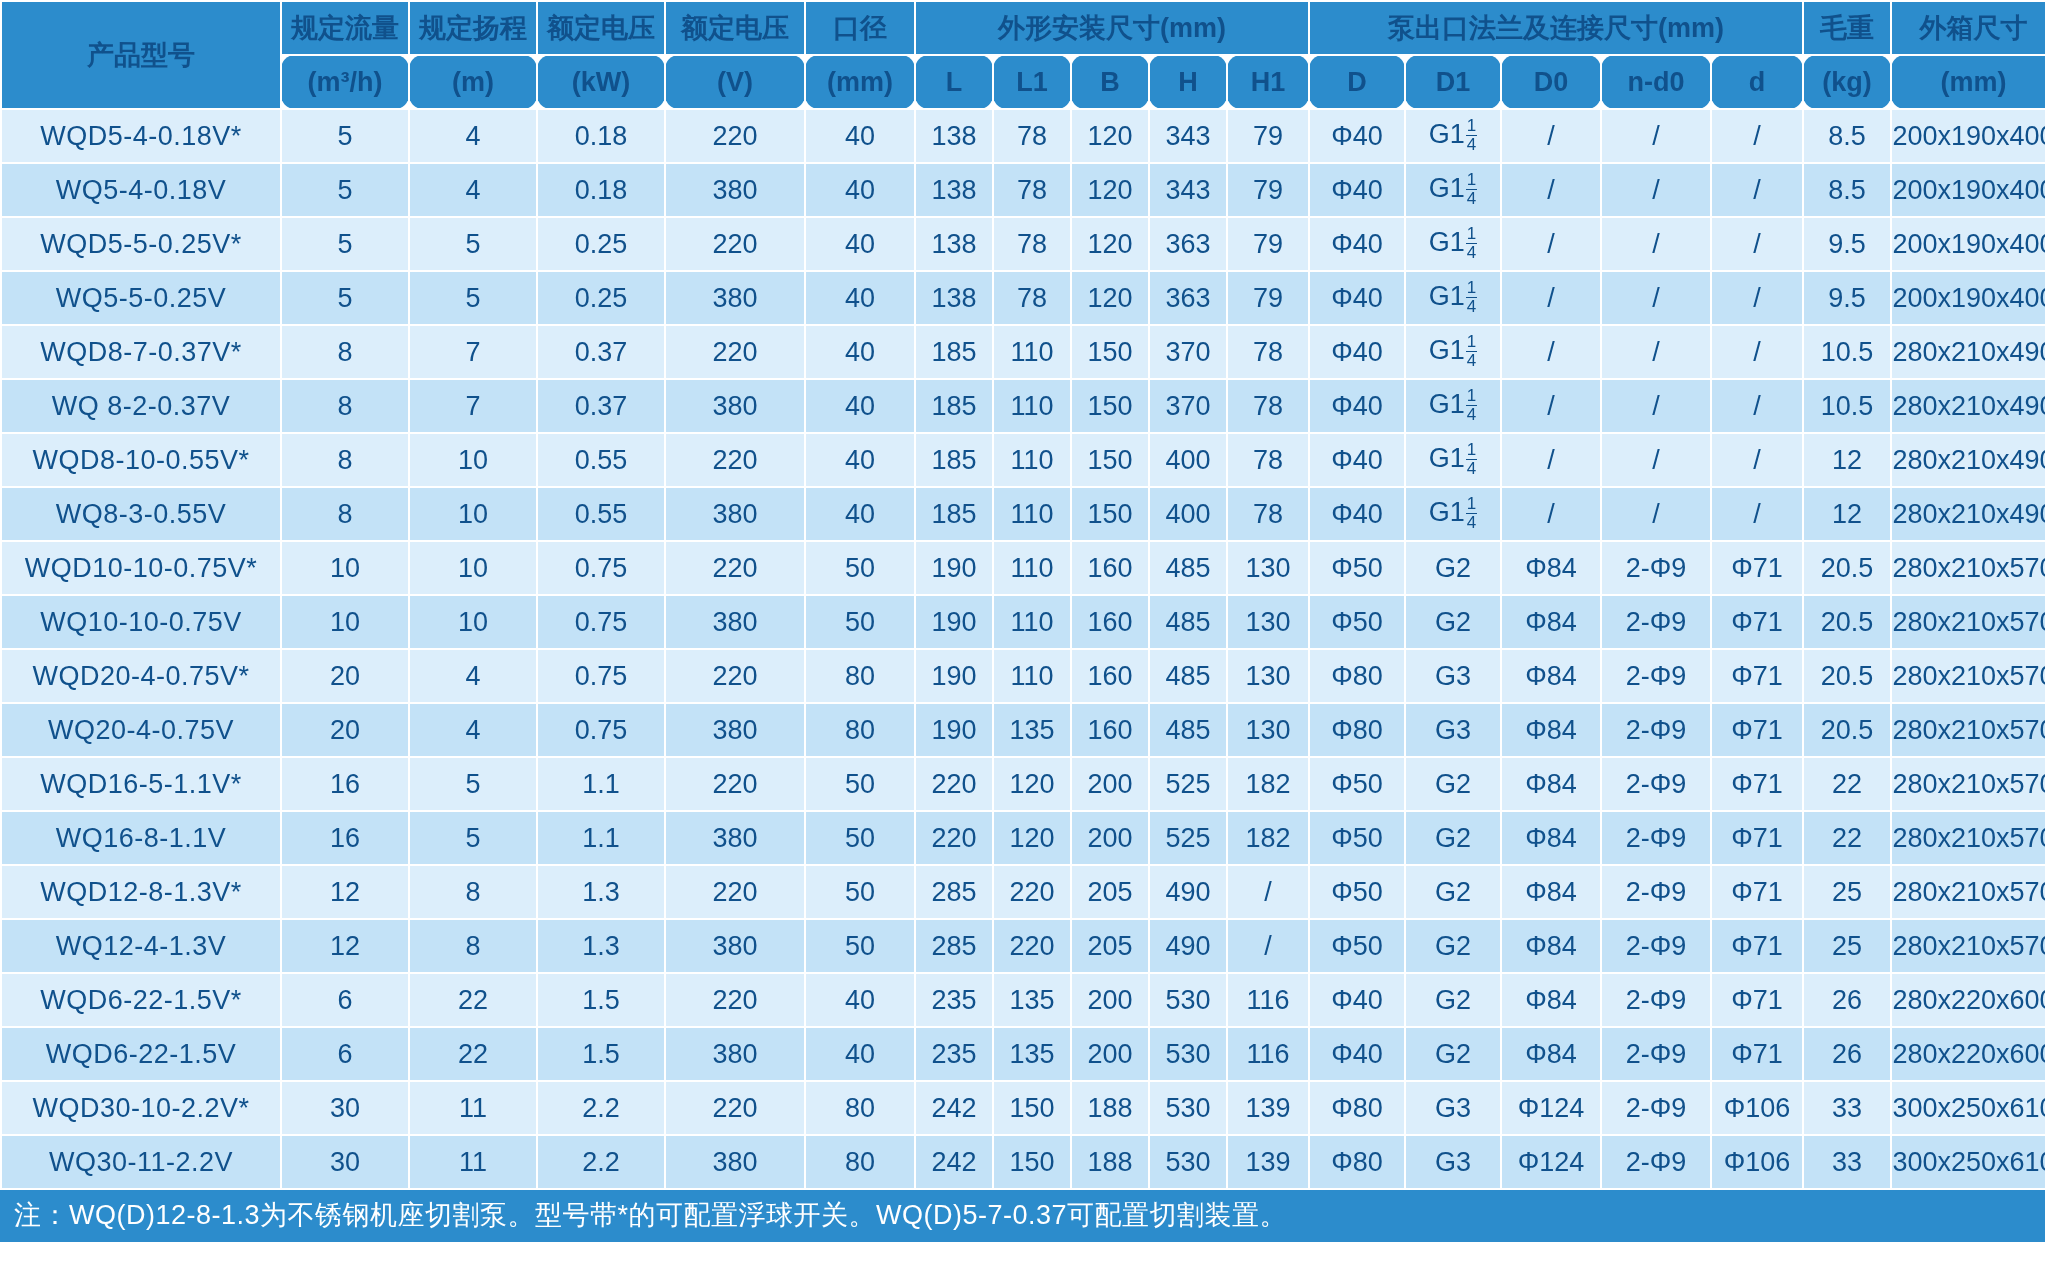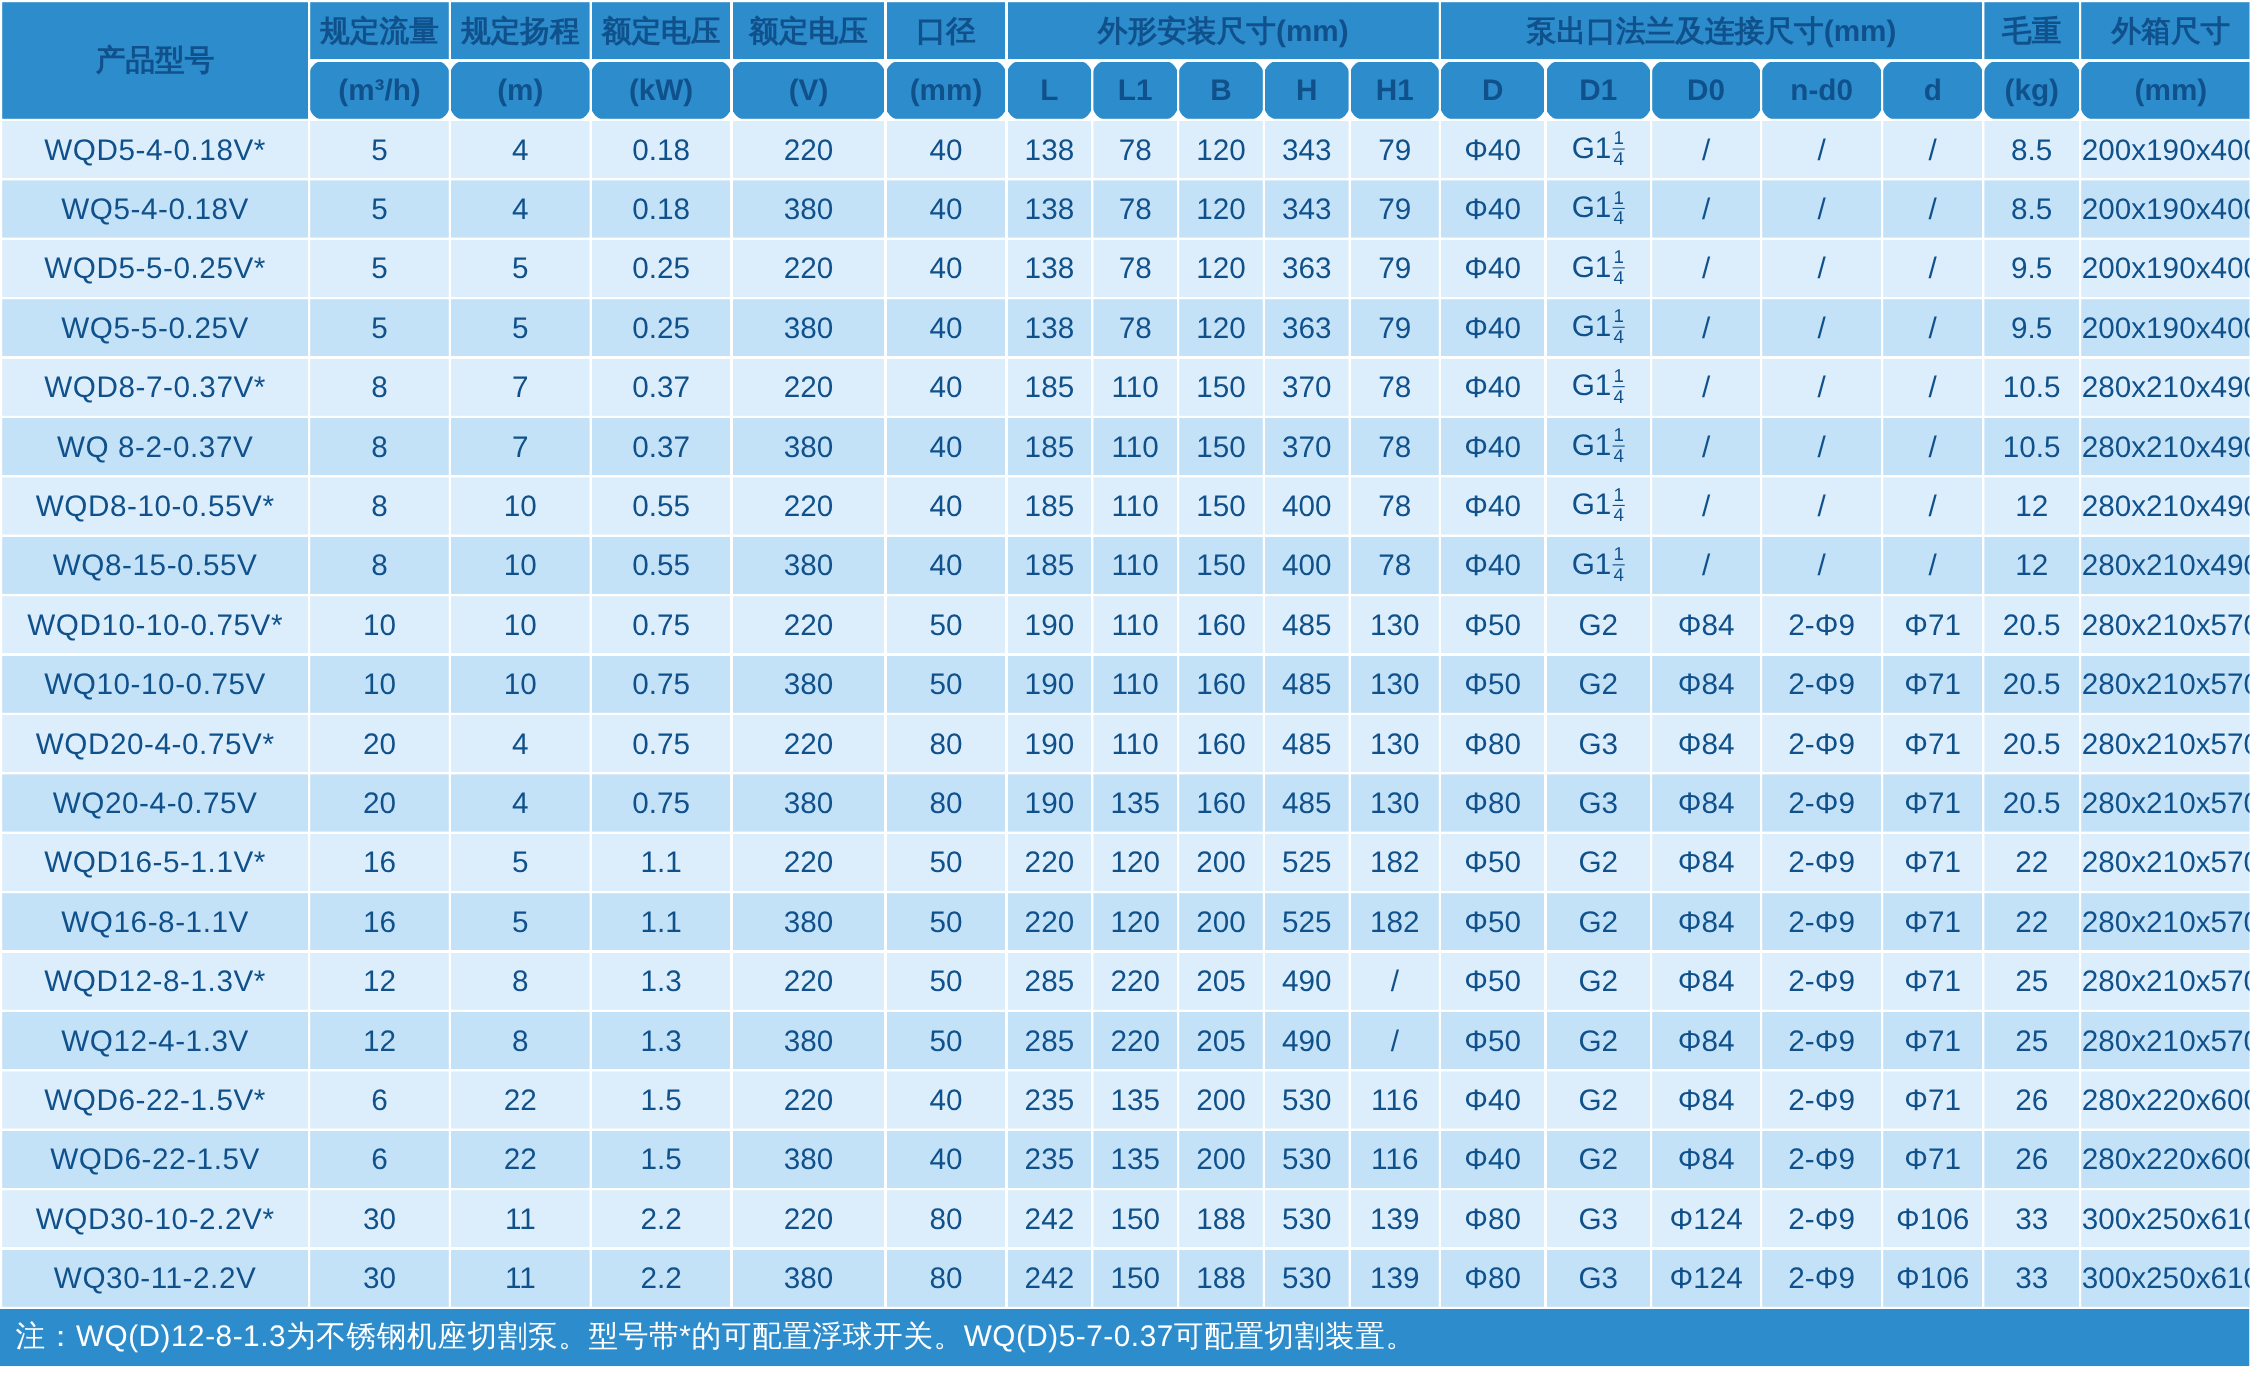--- a/index.html
+++ b/index.html
@@ -289,21 +289,21 @@
             <span class="num">1</span>
             <span class="den">4</span>
           </span></td>
         <td>/</td>
         <td>/</td>
         <td>/</td>
         <td>12</td>
         <td>280x210x490</td>
       </tr>
       <tr class="even">
-        <td class="model">WQ8-15-0.55V</td>
+        <td class="model">WQ8-3-0.55V</td>
         <td>8</td>
         <td>10</td>
         <td>0.55</td>
         <td>380</td>
         <td>40</td>
         <td>185</td>
         <td>110</td>
         <td>150</td>
         <td>400</td>
         <td>78</td>

